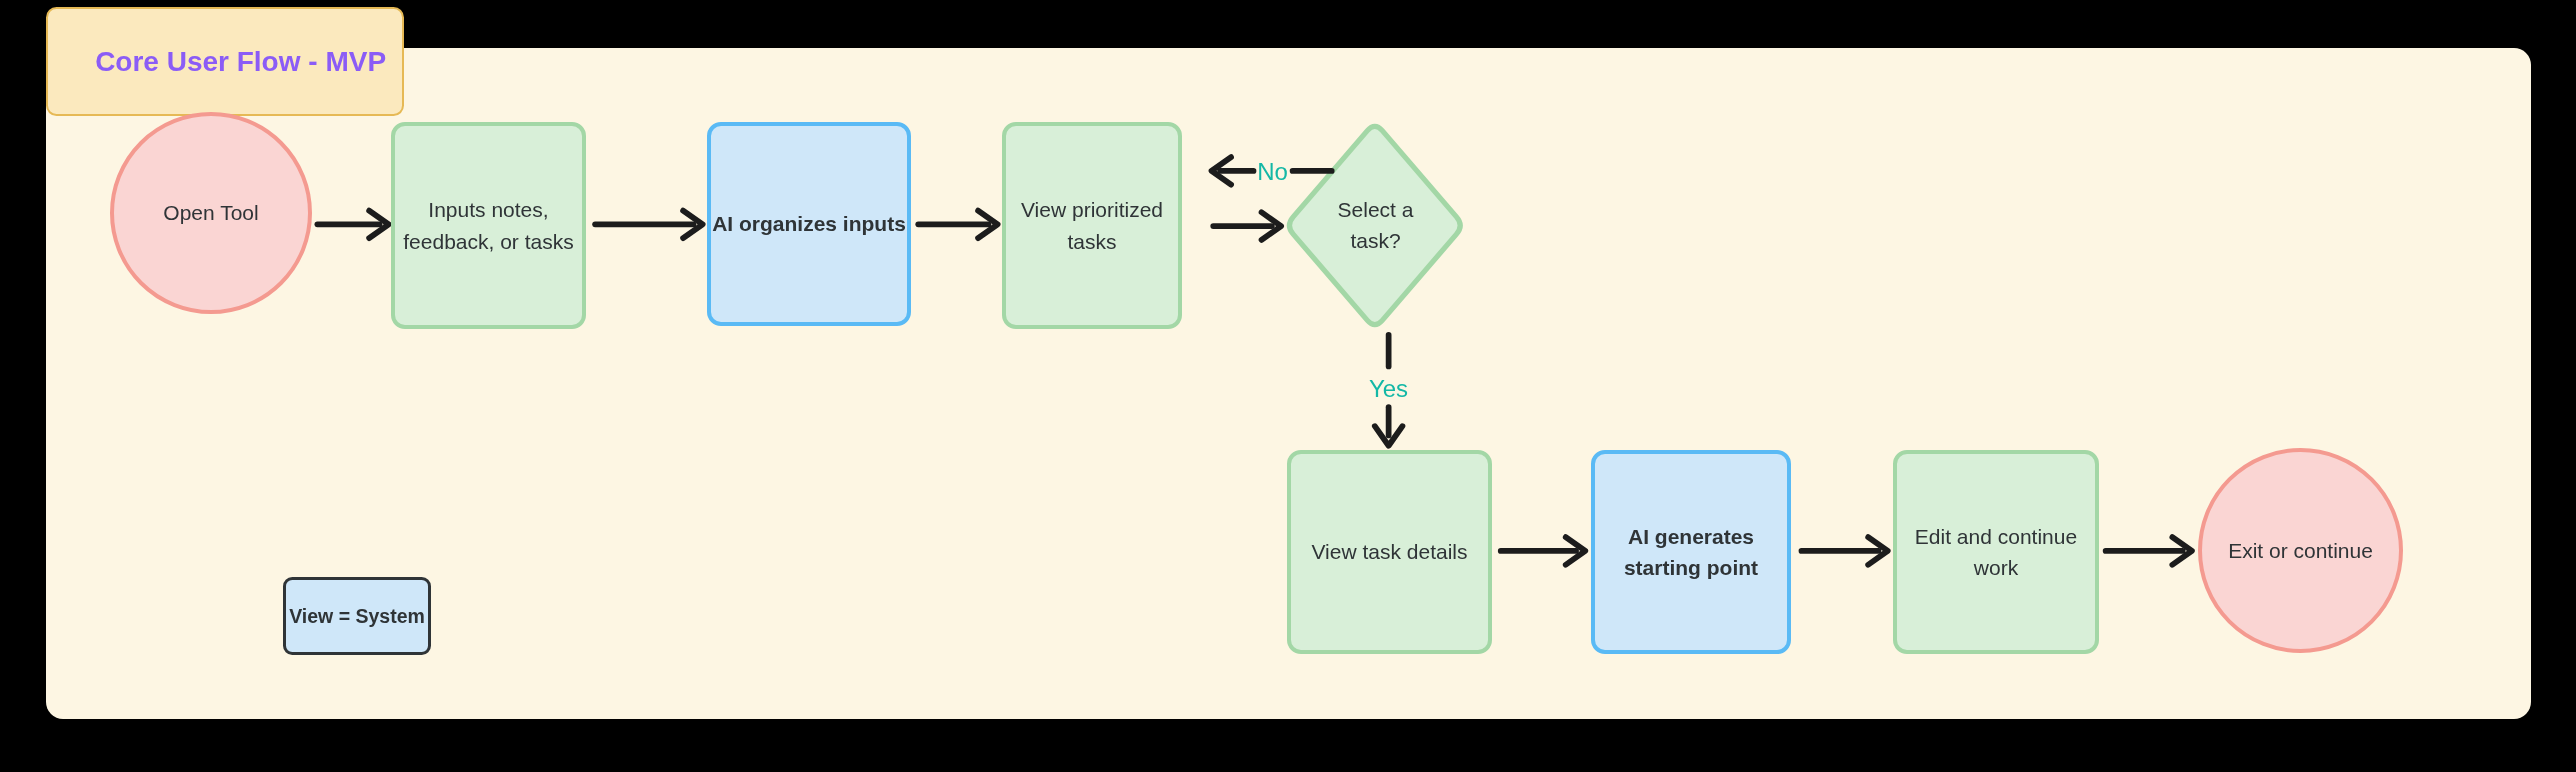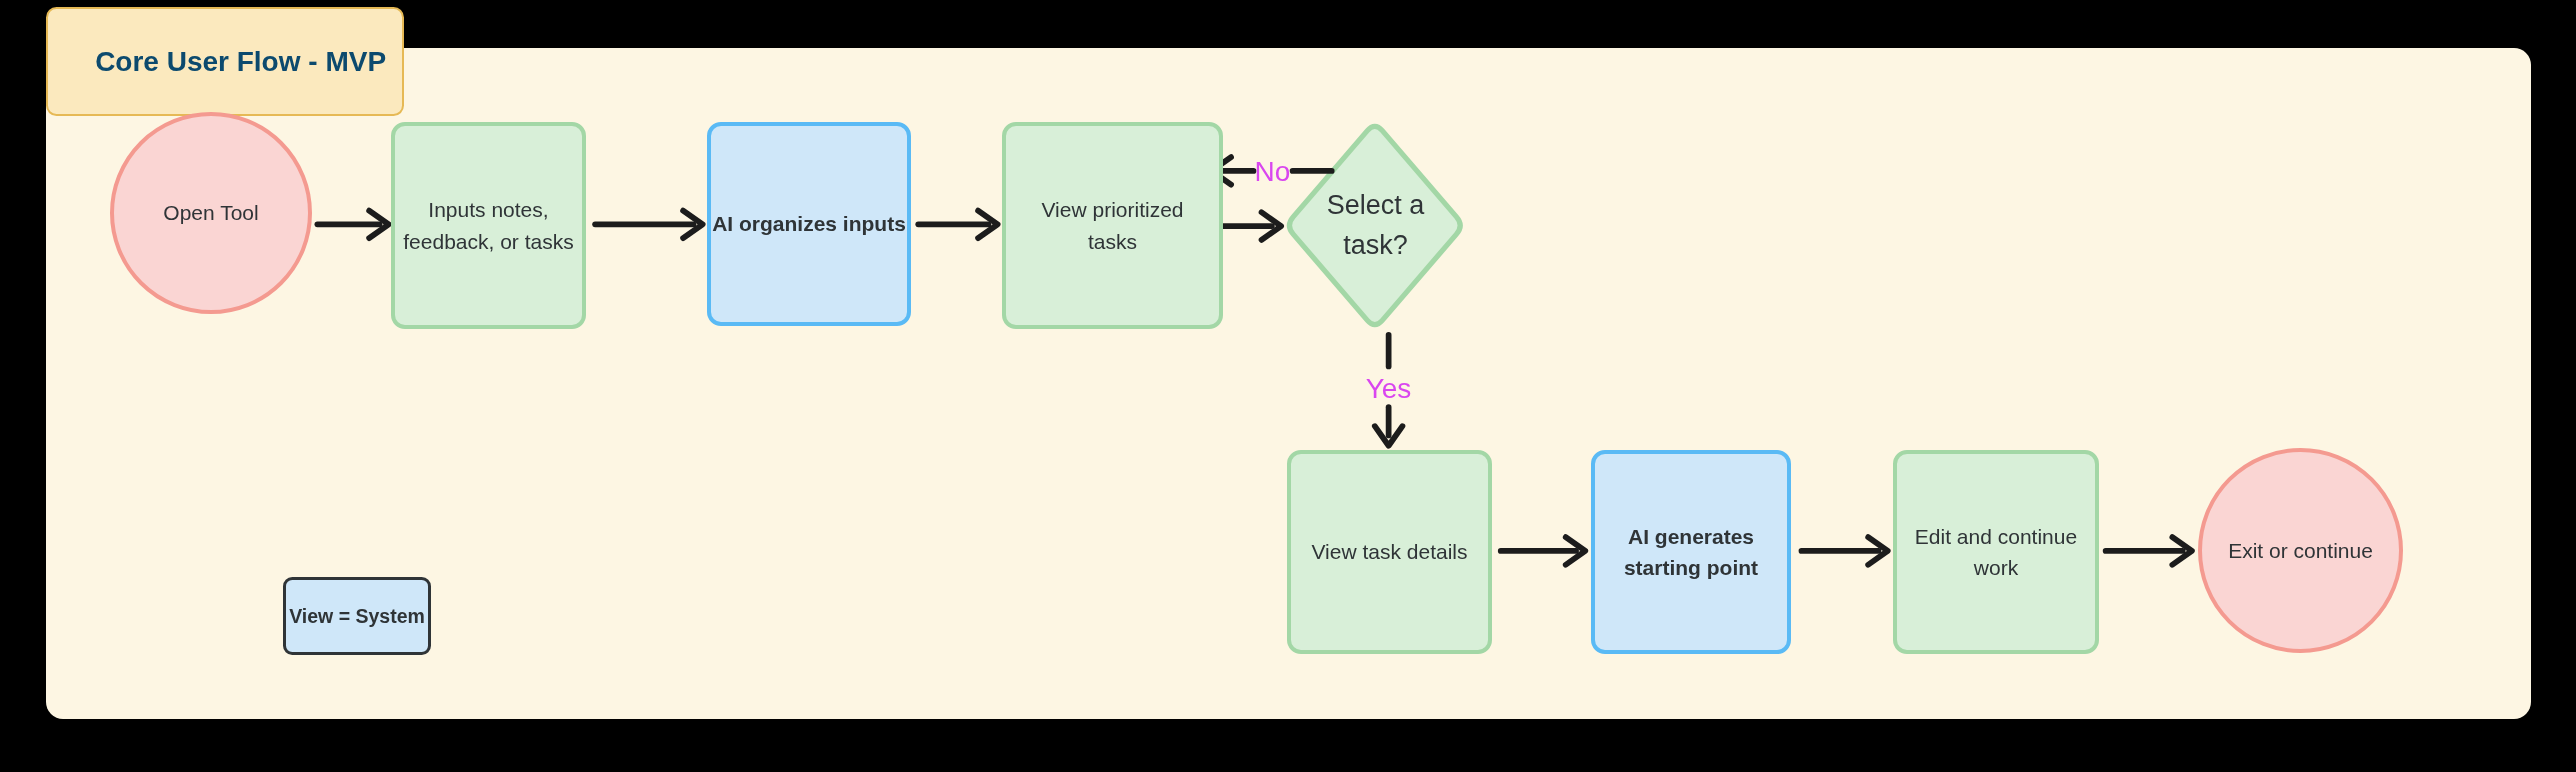--- a/index.html
+++ b/index.html
@@ -22,45 +22,45 @@
     font-family:"Liberation Sans","DejaVu Sans",sans-serif;color:var(--text);
   }
   #canvas{
     position:absolute;left:46px;top:48px;width:2485px;height:671px;
     background:var(--canvas_bg);border-radius:17px;
   }
   #title-badge{
     position:absolute;left:46px;top:7px;
     background:var(--title_fill);border:2.3px solid var(--title_border);
     border-radius:10.4px;padding:4.6px 16px;
-    font-size:28px;font-weight:600;color:#0c4a6e;white-space:pre;
+    font-size:28px;font-weight:600;color:#8b5cf6;white-space:pre;
   }
   #edges{position:absolute;left:0;top:0;width:2576px;height:773px;pointer-events:none;}
   #edges line,#edges polyline{stroke:var(--arrow);stroke-width:10;stroke-linecap:round;fill:none;}
   #edges polyline{stroke-linejoin:round;}
   #diamond-shape{
     fill:var(--user_fill);stroke:var(--user_border);stroke-width:9;stroke-linejoin:round;
   }
   .node{
     position:absolute;box-sizing:border-box;
     display:flex;align-items:center;justify-content:center;
     text-align:center;font-size:21px;line-height:1.5;white-space:pre;
     border:4.6px solid;border-radius:14px;
   }
   .role-user{background:var(--user_fill);border-color:var(--user_border);}
   .role-system{background:var(--system_fill);border-color:var(--system_border);font-weight:bold;}
   .role-terminal{background:var(--terminal_fill);border-color:var(--terminal_border);}
   .circle{border-radius:50%;}
   .shape-label{
     position:absolute;display:flex;align-items:center;justify-content:center;
-    text-align:center;font-size:27px;line-height:1.5;white-space:pre;
+    text-align:center;font-size:21px;line-height:1.5;white-space:pre;
   }
   .edge-label{
     position:absolute;display:flex;align-items:center;justify-content:center;
-    font-size:28px;color:#d946ef;white-space:pre;
+    font-size:24px;color:#14b8a6;white-space:pre;
   }
   .legend-box{
     position:absolute;box-sizing:border-box;
     display:flex;align-items:center;justify-content:center;
     font-size:19.5px;white-space:pre;border:3.5px solid;border-radius:9.2px;
   }
 </style>
 </head>
 <body>
 
@@ -112,21 +112,21 @@
 
   <div class="node role-user" style="left:391px;top:122px;width:195px;height:207px;">
     <span>Inputs notes,
 feedback, or tasks</span>
   </div>
 
   <div class="node role-system" style="left:707px;top:122px;width:204px;height:204px;">
     <span>AI organizes inputs</span>
   </div>
 
-  <div class="node role-user" style="left:1002px;top:122px;width:221px;height:207px;">
+  <div class="node role-user" style="left:1002px;top:122px;width:180px;height:207px;">
     <span>View prioritized
 tasks</span>
   </div>
 
   <div class="shape-label" style="left:1289px;top:179px;width:173px;height:92px;">Select a
 task?</div>
 
   <div class="edge-label" style="left:1244px;top:154px;width:57px;height:35px;">No</div>
   <div class="edge-label" style="left:1360px;top:371px;width:57px;height:35px;">Yes</div>
 

